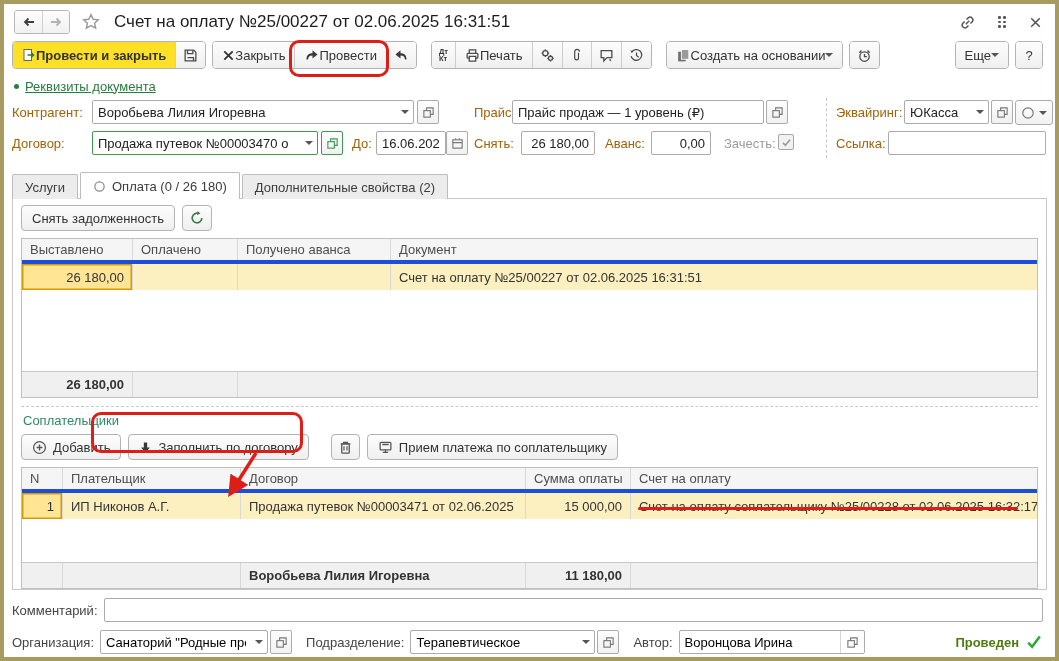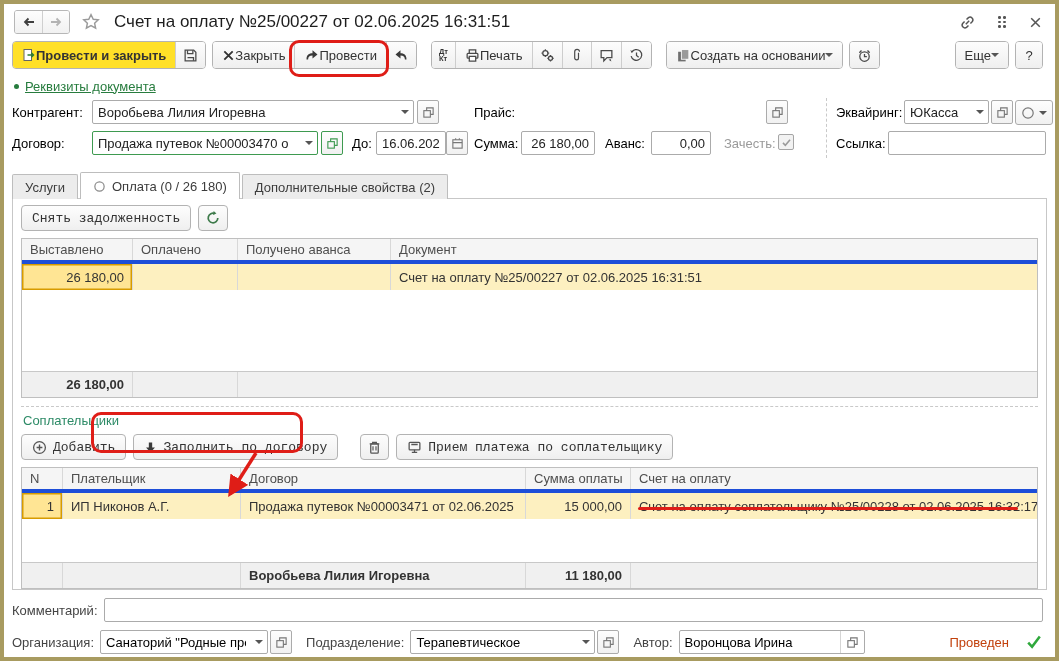--- a/index.html
+++ b/index.html
@@ -31,40 +31,40 @@
   .caret { width:0; height:0; border:4px solid transparent; border-top-color:#555; margin-top:4px; }
   .tb-spacer { flex:1; }
 
   
   .linkrow { display:flex; align-items:center; padding:6px 0 0 10px; height:22px; }
   .gdot { width:5px; height:5px; border-radius:50%; background:#277c3e; margin-right:6px; }
   .greenlink { color:#277c3e; text-decoration:underline; cursor:pointer; }
 
   
   .fields { position:relative; height:66px; margin-top:2px; }
-  .flabel { position:absolute; color:#000000; white-space:nowrap; }
+  .flabel { position:absolute; color:#a16207; white-space:nowrap; }
   .flabel.dim { color:#9a9a9a; }
   .fld { position:absolute; height:24px; display:flex; align-items:center; border:1px solid #ababab; border-radius:2px; background:#fff; overflow:hidden; }
   .fld input { border:none; outline:none; flex:1; min-width:0; height:100%; padding:0 5px; font:inherit; color:#222; background:transparent; }
   .fld .caretbox { width:17px; height:100%; display:flex; align-items:center; justify-content:center; cursor:pointer; }
   .fld.green, .openbtn.green { border-color:#3e9a50; }
   .openbtn { position:absolute; width:22px; height:24px; border:1px solid #ababab; border-radius:2px; background:linear-gradient(#fdfdfd,#f1f1f1); display:flex; align-items:center; justify-content:center; cursor:pointer; }
   .vdashed { position:absolute; border-left:1px dashed #c9c9c9; }
   .chk { position:absolute; width:16px; height:16px; border:1px solid #a5a5a5; border-radius:2px; background:#f2f2f2; display:flex; align-items:center; justify-content:center; }
   .circlebtn { position:absolute; width:38px; height:25px; border:1px solid #ababab; border-radius:3px; background:linear-gradient(#fdfdfd,#f1f1f1); display:flex; align-items:center; justify-content:center; gap:4px; cursor:pointer; }
   .num { text-align:right; }
   .bold { font-weight:bold; }
 
   
   .tabs { display:flex; align-items:flex-end; margin:10px 0 0 8px; position:relative; z-index:2; }
   .tab { height:25px; display:flex; align-items:center; gap:6px; padding:0 12px; border:1px solid #bdbdbd; border-bottom:none; border-radius:2px 2px 0 0; background:#ececec; margin-right:2px; cursor:pointer; color:#3c3c3c; }
   .tab.active { background:#fff; height:27px; }
   .panel { position:relative; margin:-1px 8px 0 8px; height:392px; border:1px solid #c7c7c7; background:#fff; }
   .panelpad { padding:6px 8px 0 8px; }
-  .btnrow { display:flex; align-items:center; gap:7px;font-family:Liberation Mono, monospace; }
+  .btnrow { display:flex; align-items:center; gap:7px; }
   .btn { display:flex; align-items:center; gap:6px; height:26px; padding:0 10px; border:1px solid #b3b3b3; border-radius:4px; background:linear-gradient(#fdfdfd,#efefef); cursor:pointer; white-space:nowrap; }
   .btn.icononly { padding:0 6px; }
 
   
   .tbl { border:1px solid #bfbfbf; margin-top:7px; display:flex; flex-direction:column; }
   .trow { display:flex; }
   .trow .c { padding:0 8px; display:flex; align-items:center; min-width:0; white-space:nowrap; overflow:hidden; }
   .trow .c + .c { border-left:1px solid #d8d8d8; }
   .thead { background:#f5f5f5; border-bottom:4px solid #1d4ed8; color:#4e4e4e; height:25px; }
   .tdata { height:26px; }
@@ -76,21 +76,21 @@
   .t1 .c1{width:110px;} .t1 .c2{width:105px;} .t1 .c3{width:153px;} .t1 .c4{flex:1;}
   .t2 .c1{width:40px;} .t2 .c2{width:178px;} .t2 .c3{width:285px;} .t2 .c4{width:105px;} .t2 .c5{flex:1;}
   .hdashed { border-top:1px dashed #c9c9c9; margin:8px 0 6px 0; }
   .sectitle { color:#2c8a66; margin:2px 0 6px 2px; }
 
   
   .frow { display:flex; align-items:center; padding:0 12px 0 8px; margin-top:8px; }
   .frow .lab { color:#444; white-space:nowrap; margin-right:6px; }
   .ffld { height:24px; display:flex; align-items:center; border:1px solid #ababab; border-radius:2px; background:#fff; overflow:hidden; }
   .ffld input { border:none; outline:none; flex:1; min-width:0; height:100%; padding:0 5px; font:inherit; background:transparent; }
-  .status { color:#c2410c; margin-left:auto; margin-right:16px; }
+  .status { color:#4d7c0f; margin-left:auto; margin-right:6px;font-weight:bold; }
 
   
   .ann-rect { position:absolute; border:3px solid #df1d17; border-radius:10px; pointer-events:none; z-index:50; }
   .ann-underline { position:absolute; height:3px; background:#df1d17; border-radius:2px; pointer-events:none; z-index:50; }
   .ann-svg { position:absolute; left:0; top:0; width:1059px; height:661px; pointer-events:none; z-index:50; }
 
   svg.ic { display:block; }
 </style>
 </head>
 <body>
@@ -262,20 +262,23 @@
         </span>
     </div>
     <div class="openbtn" style="left:413px;top:4px;">
       <svg class="ic" width="13" height="13" viewBox="0 0 14 14">
           <rect x="2" y="5" width="7" height="7" fill="none" stroke="#777" stroke-width="1.2"></rect>
           <path d="M5 5V2h7v7h-3" fill="none" stroke="#777" stroke-width="1.2"></path>
         </svg>
     </div>
 
     <span class="flabel" style="left:470px;top:9px;">Прайс:</span>
+    <div class="fld" style="left:508px;top:4px;width:252px;">
+      <input readonly="" value="Прайс продаж — 1 уровень (₽)" style="">
+    </div>
     <div class="openbtn" style="left:762px;top:4px;">
       <svg class="ic" width="13" height="13" viewBox="0 0 14 14">
           <rect x="2" y="5" width="7" height="7" fill="none" stroke="#777" stroke-width="1.2"></rect>
           <path d="M5 5V2h7v7h-3" fill="none" stroke="#777" stroke-width="1.2"></path>
         </svg>
     </div>
 
     <span class="vdashed" style="left:822px;top:2px;height:60px;"></span>
 
     <span class="flabel" style="left:832px;top:9px;">Эквайринг:</span>
@@ -316,21 +319,21 @@
     <div class="fld" style="left:372px;top:35px;width:70px;">
       <input readonly="" value="16.06.2025" style="">
     </div>
     <div class="openbtn" style="left:442px;top:35px;">
       <svg class="ic" width="13" height="13" viewBox="0 0 14 14">
           <rect x="2" y="3" width="10" height="9" fill="none" stroke="#777" stroke-width="1.2"></rect>
           <path d="M2 6h10M5 3V1.4M9 3V1.4" stroke="#777" stroke-width="1.2"></path>
         </svg>
     </div>
 
-    <span class="flabel" style="left:470px;top:40px;">Сумма:</span>
+    <span class="flabel" style="left:470px;top:40px;">Снять:</span>
     <div class="fld" style="left:517px;top:35px;width:74px;">
       <input readonly="" class="num bold" value="26 180,00" style="">
     </div>
 
     <span class="flabel" style="left:601px;top:40px;">Аванс:</span>
     <div class="fld" style="left:647px;top:35px;width:60px;">
       <input readonly="" class="num" value="0,00" style="">
     </div>
 
     <span class="flabel dim" style="left:720px;top:40px;">Зачесть:</span>

